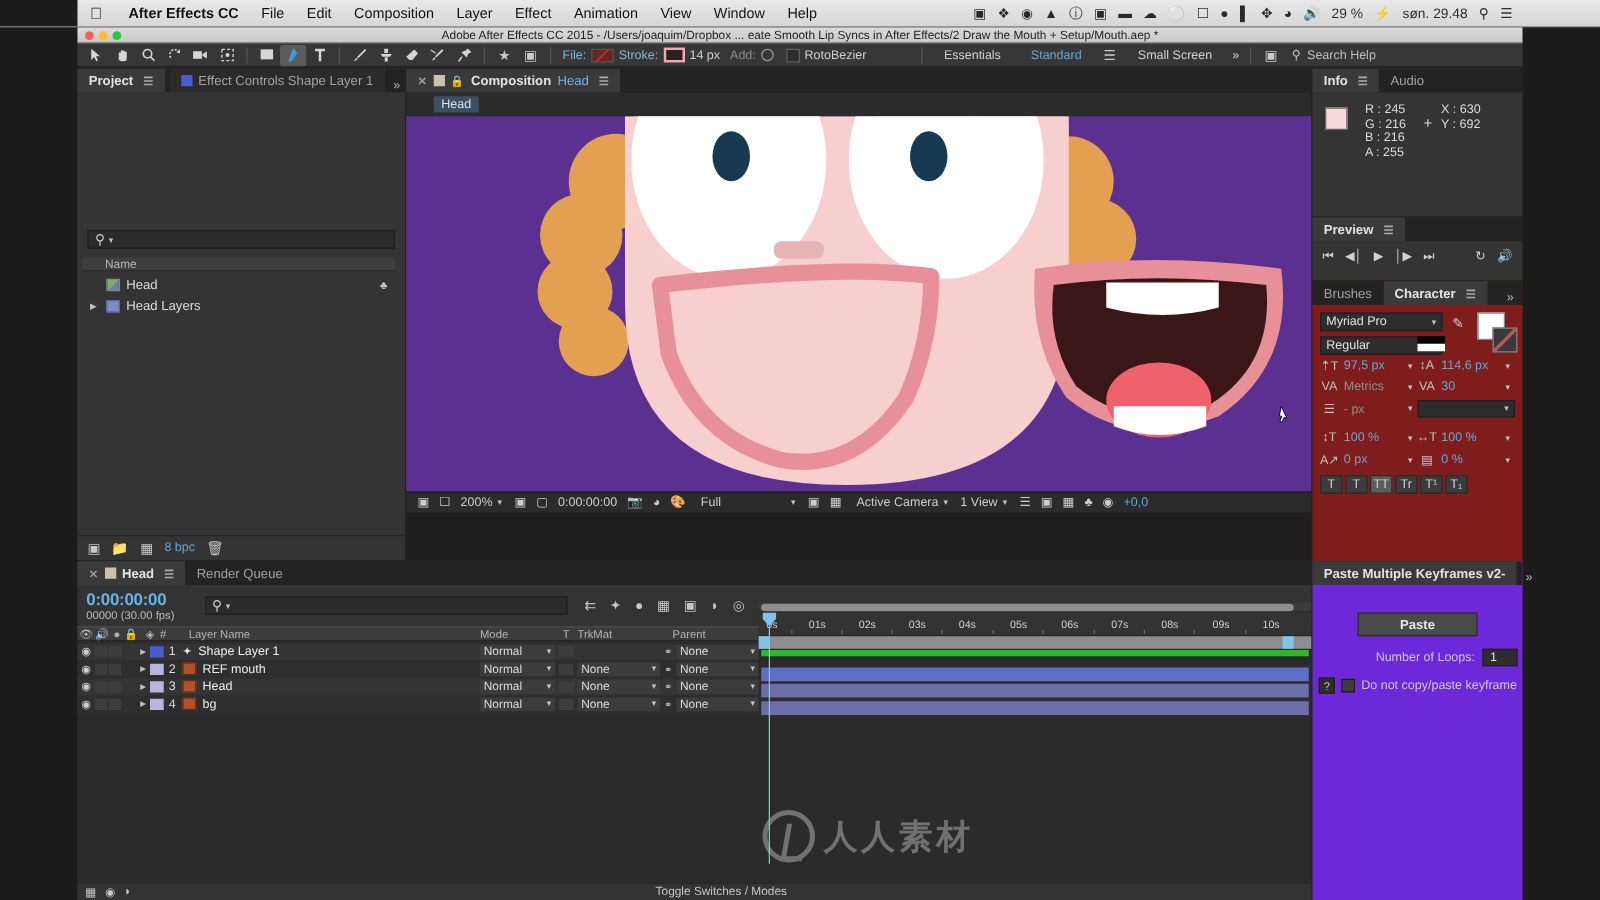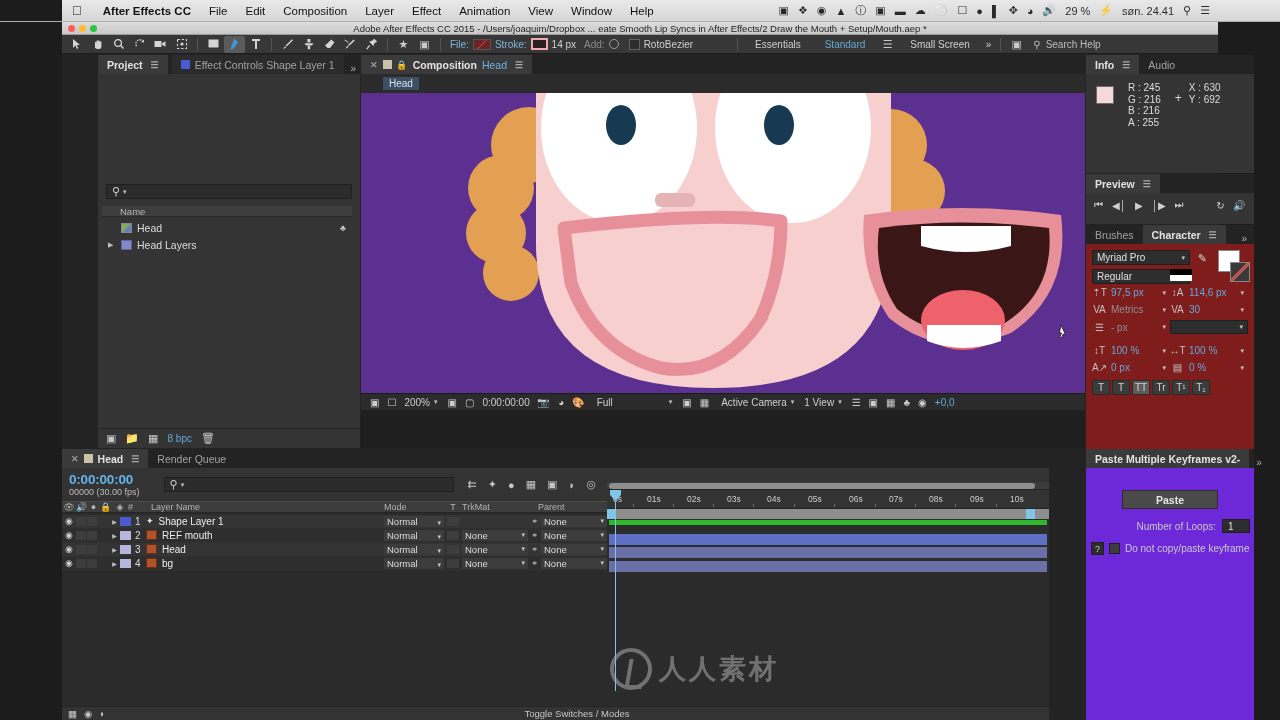--- a/index.html
+++ b/index.html
@@ -50,21 +50,21 @@
                  border:1px solid #555; }
   .swatch-stroke { width:17px; height:12px; background:#2a2020; border:2px solid #f0a9ae; }
   .addcirc { width:10px; height:10px; border-radius:50%; border:1.4px solid #9a9a9a; display:inline-block; }
   .rotosq { width:11px; height:11px; background:#2c2c2c; border:1px solid #616161; }
   .wsbtn { font-size:10px; padding:0 12px; color:#cfcfcf; white-space:nowrap; }
   .wsbtn.act { color:#63a8d6; }
   .searchhelp { display:flex; align-items:center; gap:5px; margin-left:6px; color:#bdbdbd; font-size:10px; }
 
   
   .mid { position:absolute; left:0; top:20px; width:1156px; height:393px; }
-  .panel { position:absolute; background:#2b2b2b;margin-left:36px; }
+  .panel { position:absolute; background:#2b2b2b; }
 
   .ptabs { height:19px; background:#232323; display:flex; align-items:flex-end; }
   .ptab { height:19px; display:flex; align-items:center; gap:5px; padding:0 9px;
           font-size:10.5px; color:#a2a2a2; white-space:nowrap; }
   .ptab.active { background:#3a3a3a; color:#e2e2e2; font-weight:bold; }
   .ptab .x { font-size:9px; color:#9a9a9a; }
   .ptab .menu { font-size:9px; color:#a9a9a9; margin-left:3px; }
   .ptab .chip { width:9px; height:9px; background:#c9c2aa; }
   .ptab .chipb { width:9px; height:9px; background:#4a5ad0; }
   .ptab .lock { font-size:9px; }
@@ -166,21 +166,21 @@
              display:flex; align-items:center; font-size:9px; color:#b4b4b4; }
   .lrow { position:absolute; left:0; width:545px; height:13.5px; font-size:10px;
           display:flex; align-items:center; border-bottom:1px solid #2f2f2f; }
   .lrow:nth-child(odd){ background:#323232; }
   .lrow .eye { width:14px; text-align:center; color:#cfcfcf; font-size:9px; }
   .lrow .sq { width:10px; height:9px; background:#3d3d3d; margin-right:1px; }
   .lrow .tri { width:11px; color:#c0c0c0; font-size:6px; text-align:center; }
   .lrow .swz { width:11px; height:9px; }
   .lrow .num { width:15px; color:#dcdcdc; text-align:left; }
   .lrow .lname { flex:1; display:flex; align-items:center; gap:5px; color:#ececec; }
-  .lrow .mode { width:60px; display:flex; align-items:flex-end; justify-content:space-between;
+  .lrow .mode { width:60px; display:flex; align-items:center; justify-content:space-between;
                 background:#3c3c3c; height:11px; padding:0 3px; font-size:9.5px; color:#dcdcdc; }
   .lrow .tbox { width:12px; height:9px; background:#3d3d3d; margin:0 3px; }
   .lrow .trk { width:66px; display:flex; align-items:center; justify-content:space-between;
                background:#3c3c3c; height:11px; padding:0 3px; font-size:9.5px; color:#dcdcdc; }
   .lrow .par { width:66px; display:flex; align-items:center; justify-content:space-between;
                background:#3c3c3c; height:11px; padding:0 3px; font-size:9.5px; color:#dcdcdc; }
   .lrow .pw { width:13px; text-align:center; color:#bdbdbd; font-size:8px; }
   .lnameicon { width:11px; height:10px; background:#b0532c; border:1px solid #6d2d14; }
   .star { color:#e6e6e6; font-size:9px; }
 
@@ -245,21 +245,21 @@
       <span class="si">☁</span>
       <span class="si">⚪</span>
       <span class="si">☐</span>
       <span class="si">●</span>
       <span class="si">▌</span>
       <span class="si">✥</span>
       <span class="si">◕</span>
       <span class="si">🔊</span>
       <span class="si">29 %</span>
       <span class="si">⚡</span>
-      <span class="si">søn. 24.41</span>
+      <span class="si">søn. 29.48</span>
       <span class="si">⚲</span>
       <span class="si">☰</span>
     </div>
     <div class="rgap"></div>
   </div>
 
   <div class="sidebarL"></div>
   <div class="sidebarR"></div>
 
   <div class="titlebar">

